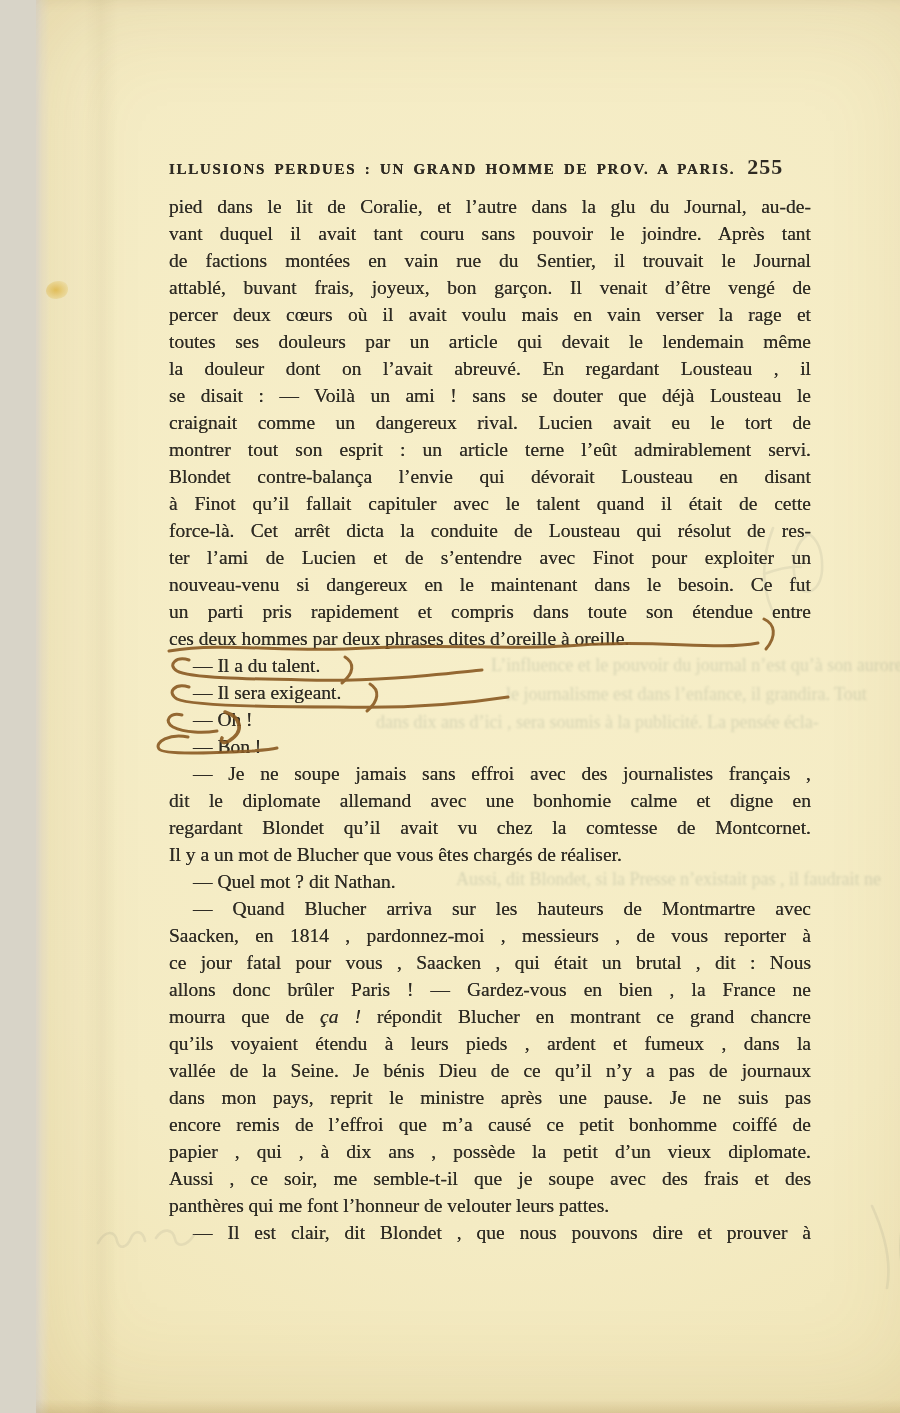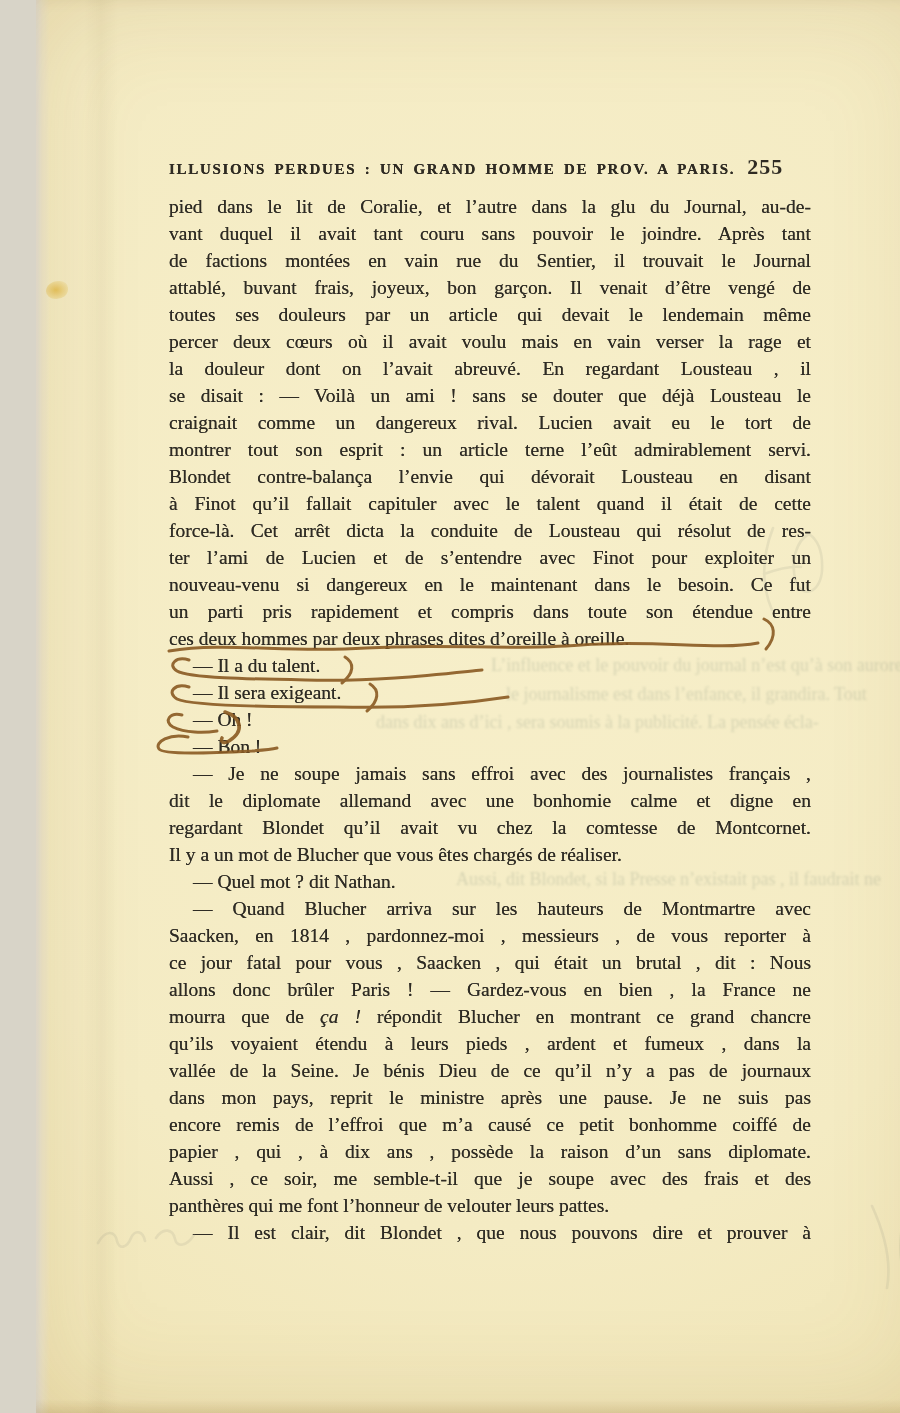--- a/index.html
+++ b/index.html
@@ -57,22 +57,22 @@
   <div class="runhead">
     <span class="title">ILLUSIONS PERDUES : UN GRAND HOMME DE PROV. A PARIS.</span>
     <span class="folio">255</span>
   </div>
 
   <div class="textblock">
       <div class="line j"><span>pied dans le lit de Coralie, et l’autre dans la glu du Journal, au-de-</span></div>
       <div class="line j"><span>vant duquel il avait tant couru sans pouvoir le joindre. Après tant</span></div>
       <div class="line j"><span>de factions montées en vain rue du Sentier, il trouvait le Journal</span></div>
       <div class="line j"><span>attablé, buvant frais, joyeux, bon garçon. Il venait d’être vengé de</span></div>
+      <div class="line j"><span>percer deux cœurs où il avait voulu mais en vain verser la rage et</span></div>
       <div class="line j"><span>toutes ses douleurs par un article qui devait le lendemain même</span></div>
-      <div class="line j"><span>percer deux cœurs où il avait voulu mais en vain verser la rage et</span></div>
       <div class="line j"><span>la douleur dont on l’avait abreuvé. En regardant Lousteau , il</span></div>
       <div class="line j"><span>se disait : — Voilà un ami ! sans se douter que déjà Lousteau le</span></div>
       <div class="line j"><span>craignait comme un dangereux rival. Lucien avait eu le tort de</span></div>
       <div class="line j"><span>montrer tout son esprit : un article terne l’eût admirablement servi.</span></div>
       <div class="line j"><span>Blondet contre-balança l’envie qui dévorait Lousteau en disant</span></div>
       <div class="line j"><span>à Finot qu’il fallait capituler avec le talent quand il était de cette</span></div>
       <div class="line j"><span>force-là. Cet arrêt dicta la conduite de Lousteau qui résolut de res-</span></div>
       <div class="line j"><span>ter l’ami de Lucien et de s’entendre avec Finot pour exploiter un</span></div>
       <div class="line j"><span>nouveau-venu si dangereux en le maintenant dans le besoin. Ce fut</span></div>
       <div class="line j"><span>un parti pris rapidement et compris dans toute son étendue entre</span></div>
@@ -88,21 +88,21 @@
       <div class="line ind"><span>— Quel mot ? dit Nathan.</span></div>
       <div class="line j ind"><span>— Quand Blucher arriva sur les hauteurs de Montmartre avec</span></div>
       <div class="line j"><span>Saacken, en 1814 , pardonnez-moi , messieurs , de vous reporter à</span></div>
       <div class="line j"><span>ce jour fatal pour vous , Saacken , qui était un brutal , dit : Nous</span></div>
       <div class="line j"><span>allons donc brûler Paris ! — Gardez-vous en bien , la France ne</span></div>
       <div class="line j"><span>mourra que de </span><i>ça !</i><span> répondit Blucher en montrant ce grand chancre</span></div>
       <div class="line j"><span>qu’ils voyaient étendu à leurs pieds , ardent et fumeux , dans la</span></div>
       <div class="line j"><span>vallée de la Seine. Je bénis Dieu de ce qu’il n’y a pas de journaux</span></div>
       <div class="line j"><span>dans mon pays, reprit le ministre après une pause. Je ne suis pas</span></div>
       <div class="line j"><span>encore remis de l’effroi que m’a causé ce petit bonhomme coiffé de</span></div>
-      <div class="line j"><span>papier , qui , à dix ans , possède la raison d’un sans diplomate.</span></div>
+      <div class="line j"><span>papier , qui , à dix ans , possède la petit d’un vieux diplomate.</span></div>
       <div class="line j"><span>Aussi , ce soir, me semble-t-il que je soupe avec des frais et des</span></div>
       <div class="line"><span>panthères qui me font l’honneur de velouter leurs pattes.</span></div>
       <div class="line j ind"><span>— Il est clair, dit Blondet , que nous pouvons dire et prouver à</span></div>
     </div>
 
   <div class="showthrough" style="left:455px;top:655px">L’influence et le pouvoir du journal n’est qu’à son aurore,</div>
   <div class="showthrough" style="left:470px;top:684px">le journalisme est dans l’enfance, il grandira. Tout</div>
   <div class="showthrough" style="left:340px;top:712px">dans dix ans d’ici , sera soumis à la publicité. La pensée écla-</div>
   <div class="showthrough" style="left:420px;top:869px">Aussi, dit Blondet, si la Presse n’existait pas , il faudrait ne</div>
 

